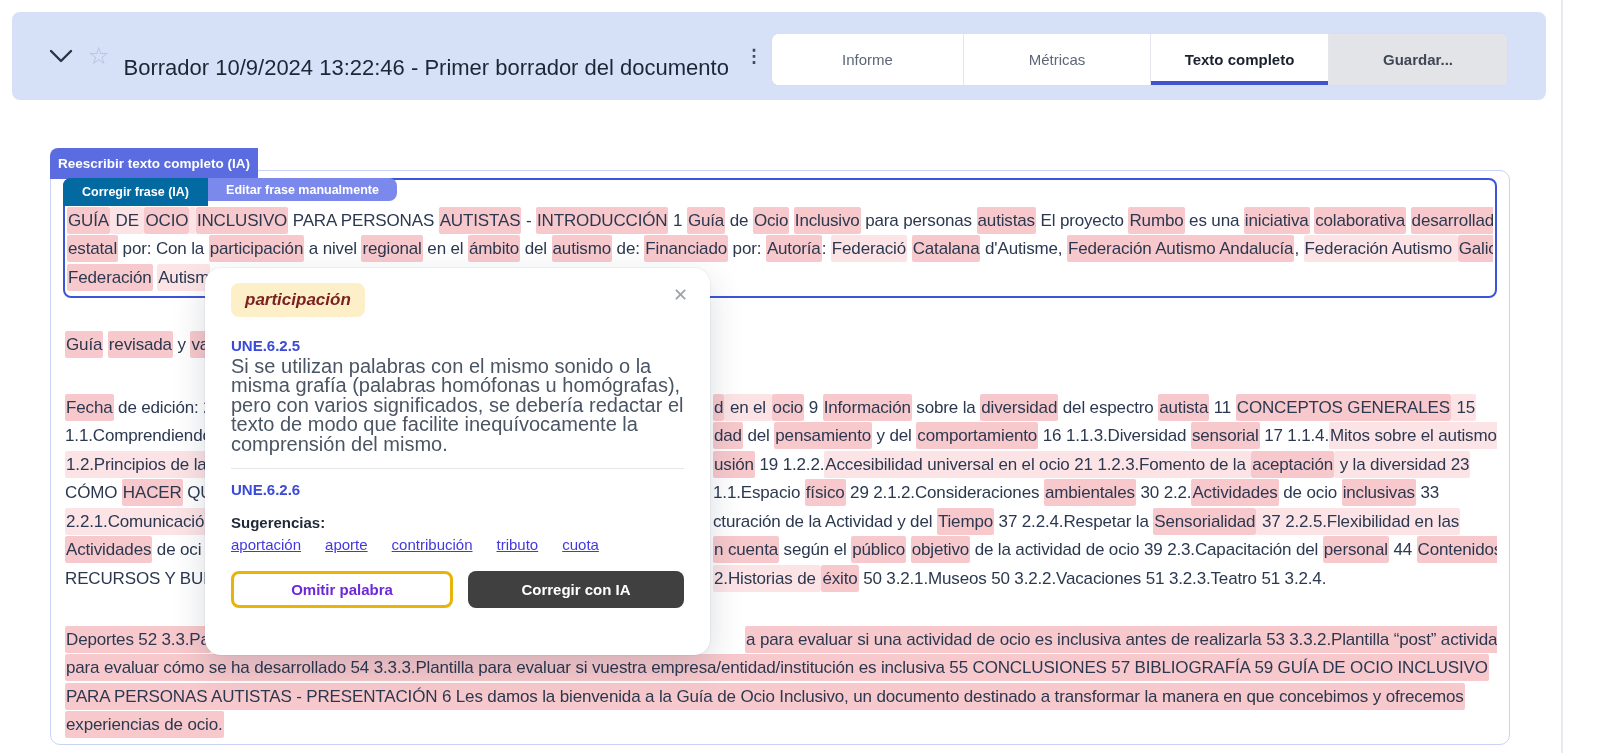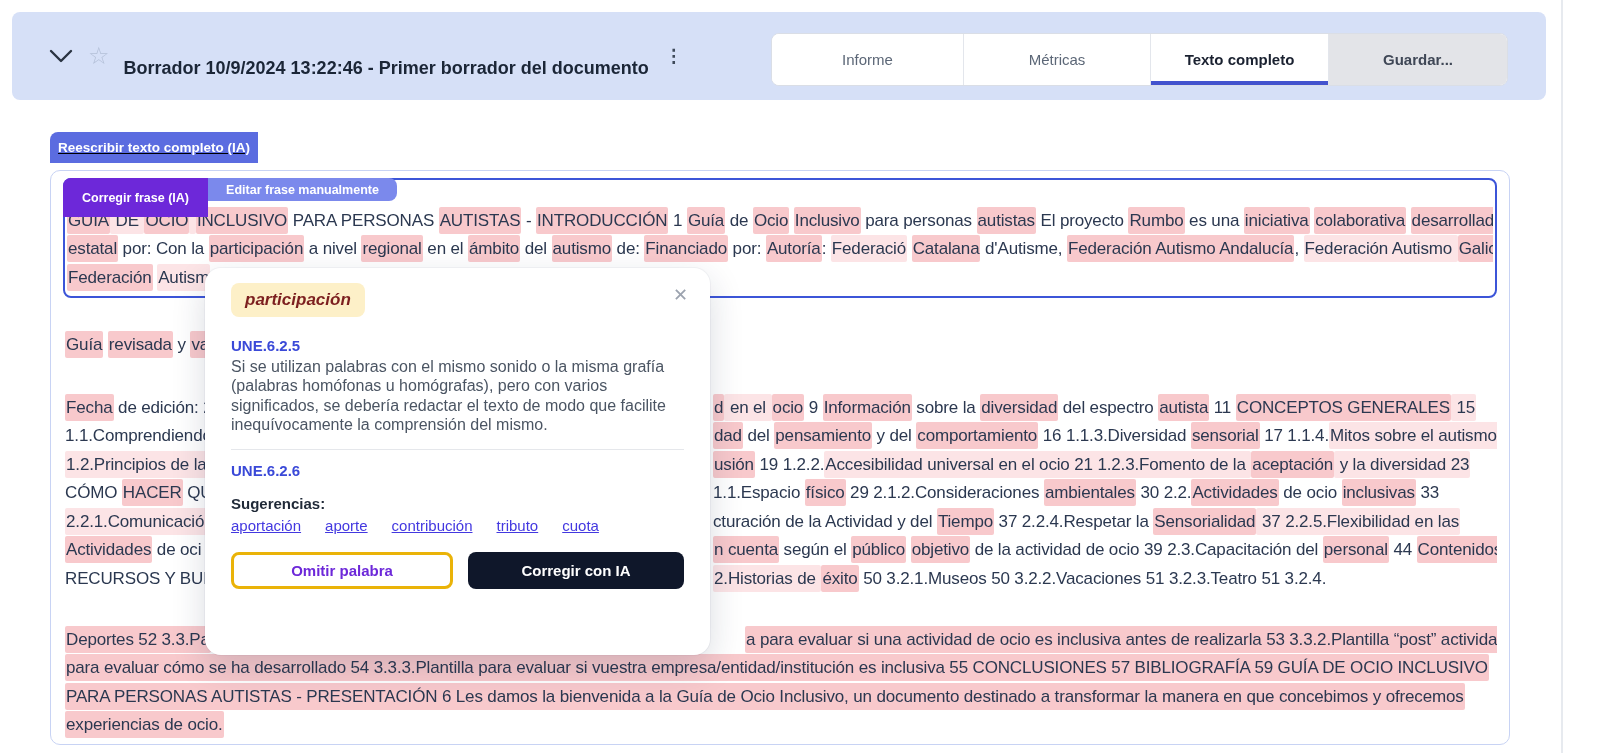--- a/index.html
+++ b/index.html
@@ -5,50 +5,50 @@
   * { margin:0; padding:0; box-sizing:border-box; }
   html,body { width:1601px; height:753px; background:#ffffff; overflow:hidden;
     font-family:"Liberation Sans", sans-serif; }
   #canvas { position:relative; width:1601px; height:753px; background:#fff; }
 
   
   .header { position:absolute; left:12px; top:12px; width:1534px; height:88px;
     background:#d6e0f7; border-radius:8px; display:flex; align-items:center; }
   .chev { margin-left:36px; display:flex; align-items:center; cursor:pointer; }
   .star { margin-left:14px; font-size:24px; color:#b4c0d8; line-height:1; cursor:pointer; }
-  .doc-title { margin-left:14px; font-size:18px; font-weight:700; color:#1b2637; white-space:nowrap;margin-top:24px; }
+  .doc-title { margin-left:14px; font-size:22px; font-weight:400; color:#1b2637; white-space:nowrap;margin-top:24px; }
   .kebab { margin-left:16px; font-size:18px; font-weight:700; color:#3f4a5a; cursor:pointer; }
 
   .tabgroup { position:absolute; right:38px; top:21px; height:53px; display:flex;
     background:#fff; border:1px solid #dadee6; border-radius:8px; overflow:hidden; }
   .tab { height:100%; display:flex; align-items:center; justify-content:center;
     font-size:15px; color:#5c6777; background:#fff; border-right:1px solid #e3e6ec;
     cursor:pointer; position:relative; }
   .tab:last-child { border-right:none; }
   .tab.active { color:#1a2130; font-weight:700; }
   .tab.active::after { content:""; position:absolute; left:0; right:0; bottom:0;
     height:4px; background:#4353ce; }
   .tab.gray { background:#e3e4e8; color:#3f4756; font-weight:600; }
 
   .scroll-track { position:absolute; right:38px; top:0; width:2px; height:753px; background:#e7eaef; }
 
   
   .outer-box { position:absolute; left:50px; top:170px; width:1460px; height:575px;
     border:1.5px solid #c8d3f4; border-radius:10px; background:#fff; }
 
-  .outer-tabs { position:absolute; left:50px; top:132px; display:flex;text-decoration:underline; }
+  .outer-tabs { position:absolute; left:50px; top:148px; display:flex; }
   .pill-tab { color:#fff; font-size:13.5px; font-weight:600; display:flex;
     align-items:center; justify-content:center; cursor:pointer; }
   .ot1 { width:208px; height:31px; background:#5b6ce0; border-radius:8px 0 0 0; }
   .ot2 { width:187px; height:31px; background:#7b89ec; border-radius:0 8px 8px 0; }
 
   .inner-box { position:absolute; left:63px; top:178px; width:1434px; height:120px;
     border:2px solid #3c55d8; border-radius:8px; background:#fff; }
   .inner-tabs { position:absolute; left:63px; top:178px; display:flex; z-index:3; }
-  .it1 { width:145px; height:39px; background:#6d28d9; border-radius:8px 0 0 0; font-size:12.5px;text-align:center; }
+  .it1 { width:145px; height:28px; background:#0369a1; border-radius:8px 0 0 0; font-size:12.5px;text-align:center; }
   .it2 { width:189px; height:23px; background:#7b89ec; border-radius:0 8px 8px 0; font-size:12.5px; }
 
   .box-text { position:absolute; left:67px; top:207px; width:1426px; }
 
   .text-line { white-space:nowrap; overflow:hidden; line-height:28.45px; height:28.45px;
     font-size:17px; color:#2b3850; letter-spacing:-0.15px; }
   .text-line.covered { display:grid; }
   .frag { white-space:nowrap; overflow:hidden; }
   .hl1 { background:#f8c9cc; padding:4px 1px; border-radius:2px; }
   .hl2 { background:#fce4e6; padding:4px 1px; border-radius:2px; }
@@ -59,32 +59,32 @@
   #para-c { top:626px; }
 
   
   .popup { position:absolute; left:205px; top:268px; width:505px; height:387px;
     background:#fff; border-radius:16px; z-index:10; padding:15px 26px 20px 26px;
     box-shadow:0 12px 34px rgba(25,35,70,.16), 0 0 0 1px rgba(25,35,70,.04); }
   .popup-close { position:absolute; top:16px; right:22px; font-size:18px; color:#9ca3af; cursor:pointer; }
   .word-chip { display:inline-block; background:#fdf0c8; color:#7c1f1f; font-style:italic;
     font-size:17px; font-weight:600; padding:7px 14px; border-radius:8px; }
   .rule-code { margin-top:20px; font-size:15px; font-weight:600; color:#3a49d8; }
-  .rule-text { margin-top:3px; font-size:16px; line-height:19.4px; color:#4b5563; }
+  .rule-text { margin-top:3px; font-size:20px; line-height:19.4px; color:#4b5563; }
   .popup-divider { margin-top:14px; height:1px; background:#e5e7eb; }
   .rule2-code { margin-top:12px; }
   .sug-label { margin-top:16px; font-size:15px; font-weight:700; color:#1f2937; }
   .sug-links { margin-top:5px; display:flex; gap:24px; }
   .sug-link { font-size:15px; color:#4338e0; text-decoration:underline; cursor:pointer; }
   .popup-buttons { margin-top:18px; display:flex; gap:15px; }
   .btn { flex:1; height:37px; border-radius:8px; font-size:15px; font-weight:700;
     display:flex; align-items:center; justify-content:center; cursor:pointer;
     font-family:"Liberation Sans", sans-serif; }
   .btn-skip { background:#fff; border:3px solid #eab308; color:#6d28d9; }
-  .btn-fix { background:#0f172a; border:none; color:#fff; }
+  .btn-fix { background:#404040; border:none; color:#fff; }
 </style>
 </head>
 <body>
 
 <div id="canvas">
 
   <div class="header">
     <span class="chev">
       <svg width="26" height="16" viewBox="0 0 26 16">
         <polyline points="3,3 13,13 23,3" fill="none" stroke="#2a3442" stroke-width="2.4" stroke-linecap="round" stroke-linejoin="round"></polyline>

